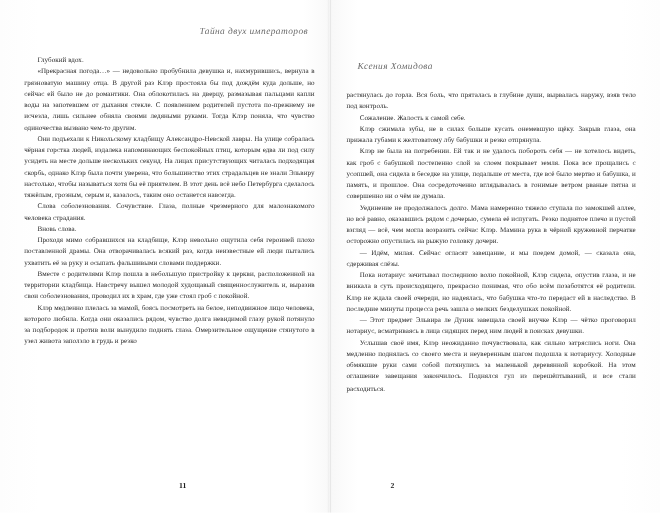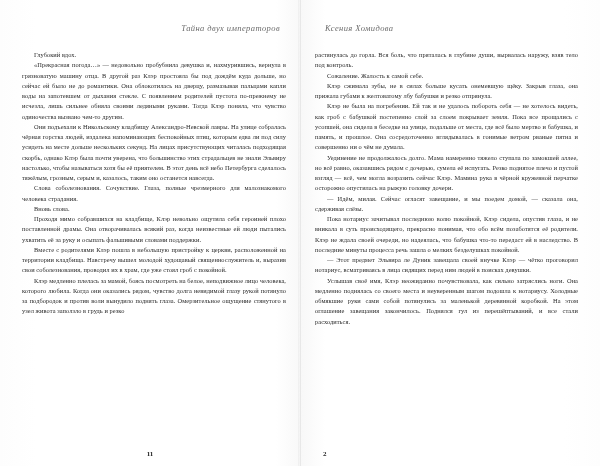--- a/index.html
+++ b/index.html
@@ -39,44 +39,45 @@
   .running-head {
     font-style: italic;
     font-size: 8.5px;
     color: #6b6b6b;
     letter-spacing: 0.4px;
     margin: 0 0 16px 0;
     height: 12px;
     line-height: 12px;
   }
   .rh-right { text-align: right; padding-right: 6px; }
-  .rh-left  { text-align: left;  padding-left: 10px; }
+  .rh-left  { text-align: left;  padding-left: 10px; margin-top: 32px; }
 
   .body-text {
     font-size: 6.4px;
     line-height: 10.25px;
     text-align: justify;
     color: #2b2b2b;
     letter-spacing: 0.05px;
     -webkit-hyphens: auto;
     hyphens: auto;
   }
   .body-text p {
     margin: 0;
     text-indent: 12px;
   }
   .body-text p.noindent { text-indent: 0; }
 
   .folio {
     position: absolute;
-    bottom: 8px;
+    bottom: 20px;
     font-size: 7px;
     color: #1d1d1d;
     font-family: "Liberation Serif", "DejaVu Serif", serif;
     font-weight: bold;
+    margin-left: 32px;
   }
   .folio-left  { right: 0; left: 0; text-align: center; }
   .folio-right { left: 22px; text-align: left; }
 
   .gutter {
     position: absolute;
     top: 0;
     left: 298px;
     width: 3px;
     height: 466px;

